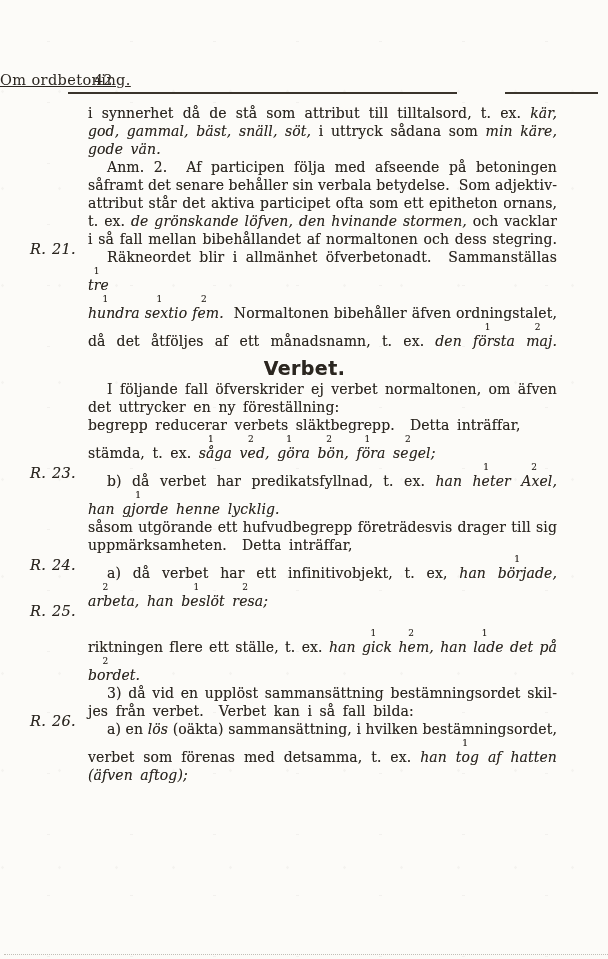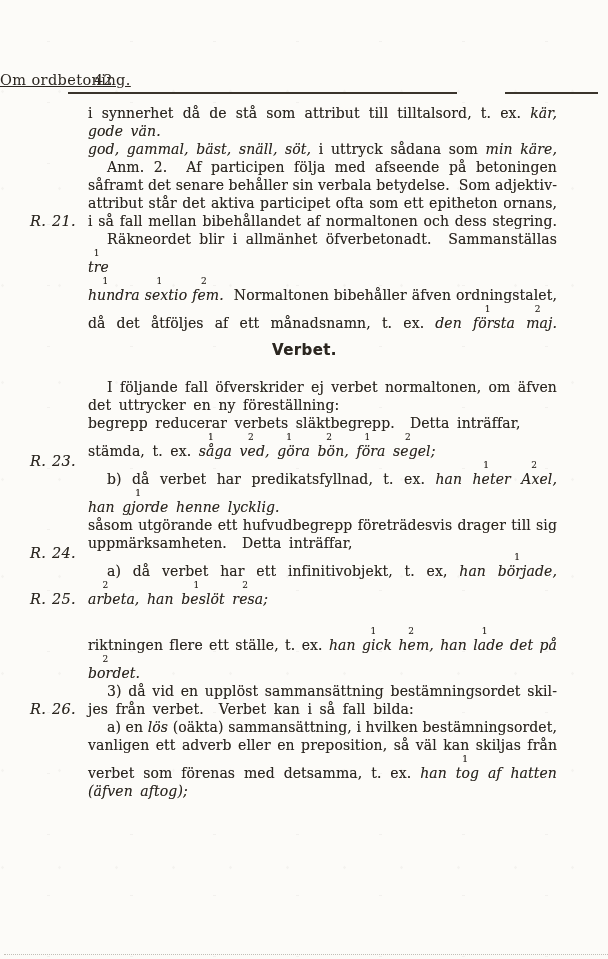--- a/index.html
+++ b/index.html
@@ -33,27 +33,27 @@
   .ln.tall{padding-top:10px;height:18px;}
   .ln.ind{padding-left:19px;}
   .it{font-style:italic;}
   .supw{position:relative;}
   .supw .supd{
     position:absolute;top:-10px;left:28%;
     font-size:9px;line-height:9px;font-style:normal;
     letter-spacing:0;color:#2b2620;
   }
   .heading{
-    margin:8px 0 18px 0;height:20px;line-height:20px;
+    margin:8px 0 2px 0;height:20px;line-height:20px;
     text-align:center;transform:translateX(-18px);
     font-family:"DejaVu Sans","Liberation Sans",sans-serif;
-    font-weight:700;font-size:15px;letter-spacing:0.4px;
+    font-weight:700;font-size:19px;letter-spacing:0.4px;
   }
   .mlabel{
-    position:absolute;left:-58px;bottom:18px;
+    position:absolute;left:-58px;bottom:8px;
     font-style:italic;font-size:14.5px;letter-spacing:0.3px;
     word-spacing:1px;
   }
   .scanline{
     position:absolute;left:4px;right:0;bottom:4px;height:0;
     border-top:1px dotted #b8b4ac;opacity:0.85;
   }
 </style>
 </head>
 <body>
@@ -61,25 +61,26 @@
 <div class="page">
   <div class="hdr-row">
     <span class="pageno">42</span>
     <span class="runtitle">Om ordbetoning.</span>
   </div>
   <div class="rule left"></div>
   <div class="rule right"></div>
 
   <div class="body">
       <div class="ln j"><span>i synnerhet då de stå som attribut till tilltalsord, t. ex. </span><span class="it">kär,</span></div>
+      <div class="ln j"><span class="it">god, gammal, bäst, snäll, söt,</span><span> i uttryck sådana som </span><span class="it">min käre,</span></div>
       <div class="ln"><span class="it">gode vän.</span></div>
-      <div class="ln j"><span class="it">god, gammal, bäst, snäll, söt,</span><span> i uttryck sådana som </span><span class="it">min käre,</span></div>
       <div class="ln j ind"><span>Anm. 2.&nbsp; Af participen följa med afseende på betoningen</span></div>
       <div class="ln j"><span>såframt det senare behåller sin verbala betydelse.&nbsp; Som adjektiv-</span></div>
       <div class="ln j"><span>attribut står det aktiva participet ofta som ett epitheton ornans,</span></div>
+      <div class="ln j"><span>t. ex. </span><span class="it">de grönskande löfven, den hvinande stormen,</span><span> och vacklar</span></div>
       <div class="ln j"><span>i så fall mellan bibehållandet af normaltonen och dess stegring.</span></div>
       <div class="ln j ind"><span class="mlabel">R. 21.</span><span>Räkneordet blir i allmänhet öfverbetonadt.&nbsp; Sammanställas</span></div>
       <div class="ln j tall"><span class="supw it"><span class="supd">1</span>tre</span></div>
       <div class="ln j tall"><span class="supw it"><span class="supd">1</span>hundra</span><span class="it"> </span><span class="supw it"><span class="supd">1</span>sextio</span><span class="it"> </span><span class="supw it"><span class="supd">2</span>fem.</span><span>&nbsp; Normaltonen bibehåller äfven ordningstalet,</span></div>
       <div class="ln j tall"><span>då det åtföljes af ett månadsnamn, t. ex. </span><span class="it">den</span><span class="it"> </span><span class="supw it"><span class="supd">1</span>första</span><span class="it"> </span><span class="supw it"><span class="supd">2</span>maj.</span></div>
       <div class="heading">Verbet.</div>
       <div class="ln j ind"><span>I följande fall öfverskrider ej verbet normaltonen, om äfven</span></div>
       <div class="ln"><span>det uttrycker en ny föreställning:</span></div>
       <div class="ln"><span>begrepp reducerar verbets släktbegrepp.&nbsp; Detta inträffar,</span></div>
       <div class="ln tall"><span>stämda, t. ex. </span><span class="supw it"><span class="supd">1</span>såga</span><span class="it"> </span><span class="supw it"><span class="supd">2</span>ved,</span><span class="it"> </span><span class="supw it"><span class="supd">1</span>göra</span><span class="it"> </span><span class="supw it"><span class="supd">2</span>bön,</span><span class="it"> </span><span class="supw it"><span class="supd">1</span>föra</span><span class="it"> </span><span class="supw it"><span class="supd">2</span>segel;</span></div>
@@ -88,19 +89,18 @@
       <div class="ln j"><span>såsom utgörande ett hufvudbegrepp företrädesvis drager till sig</span></div>
       <div class="ln"><span>uppmärksamheten.&nbsp; Detta inträffar,</span></div>
       <div class="ln j tall ind"><span class="mlabel">R. 24.</span><span>a) då verbet har ett infinitivobjekt, t. ex, </span><span class="it">han</span><span class="it"> </span><span class="supw it"><span class="supd">1</span>började,</span></div>
       <div class="ln tall"><span class="supw it"><span class="supd">2</span>arbeta,</span><span class="it"> han </span><span class="supw it"><span class="supd">1</span>beslöt</span><span class="it"> </span><span class="supw it"><span class="supd">2</span>resa;</span></div>
       <div class="ln j ind"><span class="mlabel">R. 25.</span></div>
       <div class="ln j tall"><span>riktningen flere ett ställe, t. ex. </span><span class="it">han</span><span class="it"> </span><span class="supw it"><span class="supd">1</span>gick</span><span class="it"> </span><span class="supw it"><span class="supd">2</span>hem,</span><span class="it"> han </span><span class="supw it"><span class="supd">1</span>lade</span><span class="it"> det på</span></div>
       <div class="ln tall"><span class="supw it"><span class="supd">2</span>bordet.</span></div>
       <div class="ln j ind"><span>3) då vid en upplöst sammansättning bestämningsordet skil-</span></div>
       <div class="ln"><span>jes från verbet.&nbsp; Verbet kan i så fall bilda:</span></div>
       <div class="ln j ind"><span class="mlabel">R. 26.</span><span>a) en </span><span class="it">lös</span><span> (oäkta) sammansättning, i hvilken bestämningsordet,</span></div>
-      <div class="ln j"><span>vanligen ett adverb eller en preposition, så väl kan skiljas från</span></div>
       <div class="ln j tall"><span>verbet som förenas med detsamma, t. ex. </span><span class="it">han</span><span class="it"> </span><span class="supw it"><span class="supd">1</span>tog</span><span class="it"> af hatten</span></div>
       <div class="ln"><span class="it">(äfven aftog);</span></div>
     </div>
 
   <div class="scanline"></div>
 </div>
 
 </body></html>

